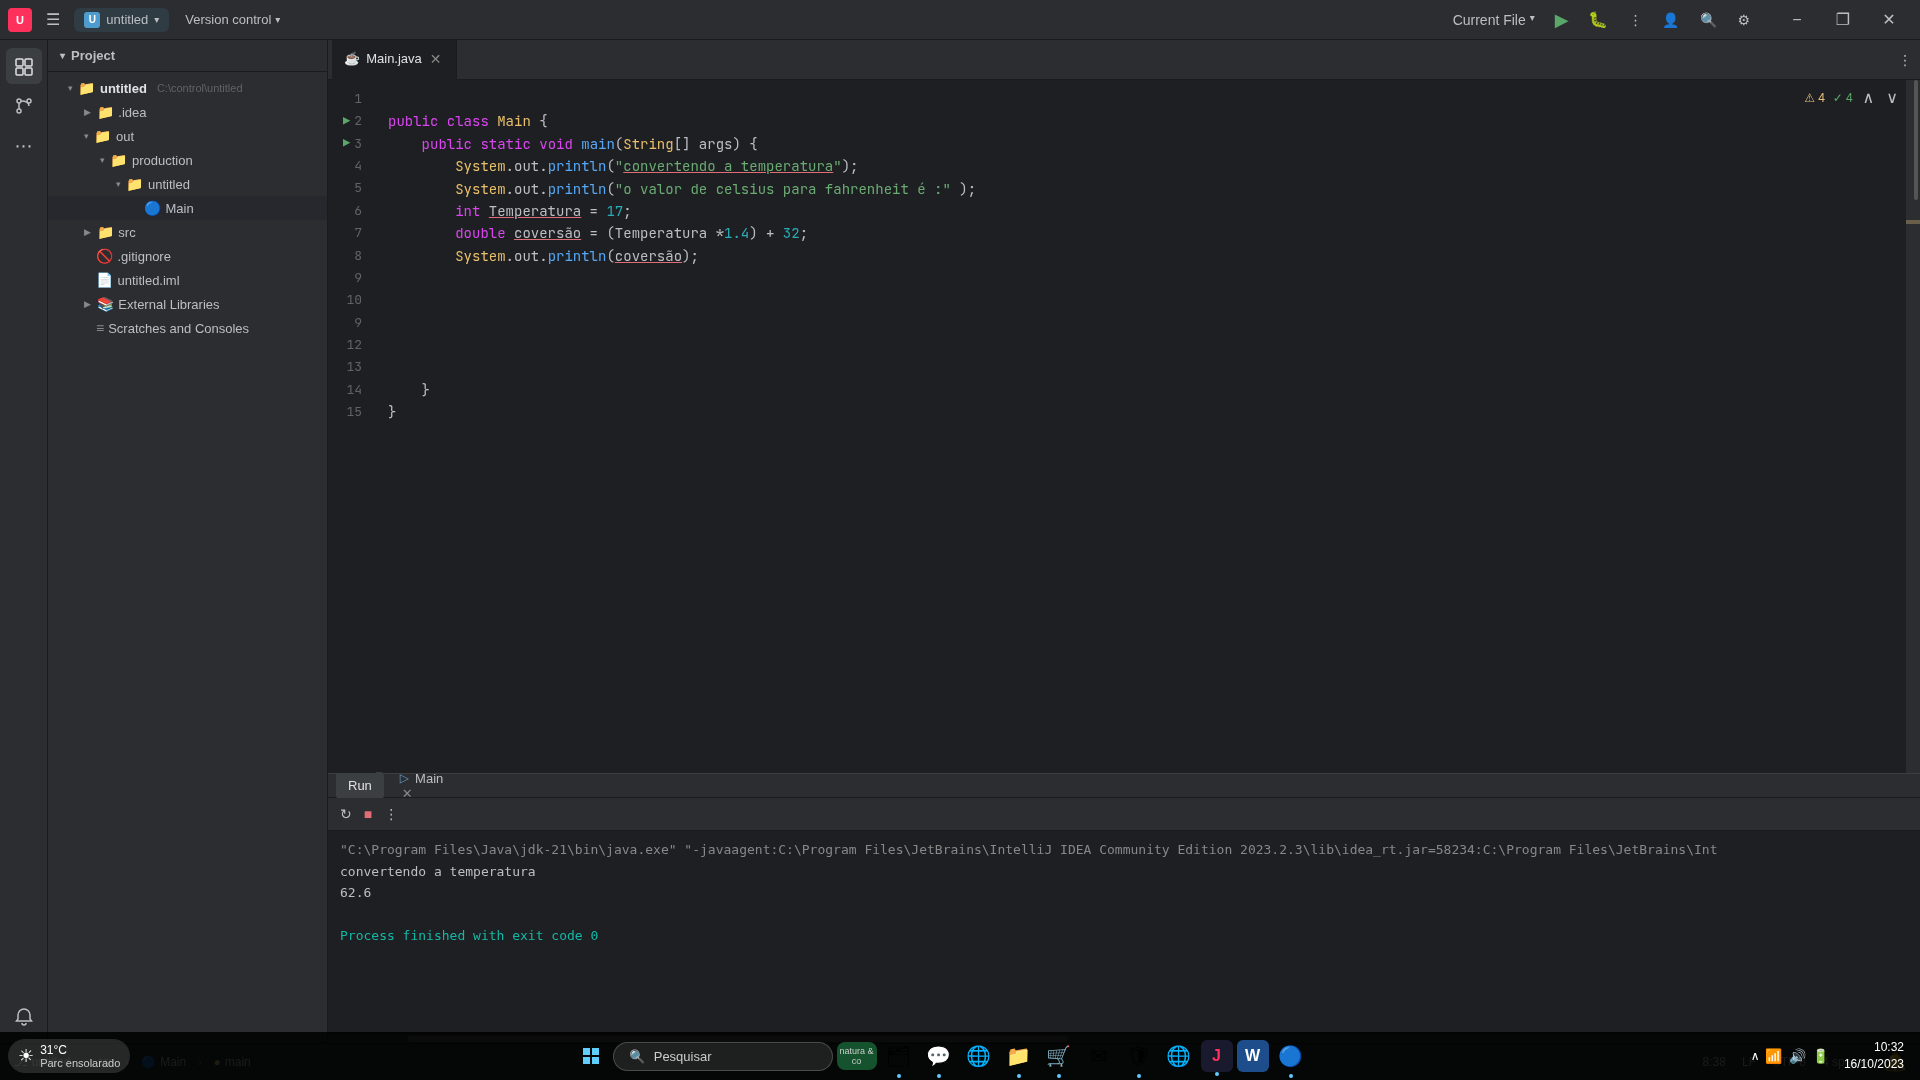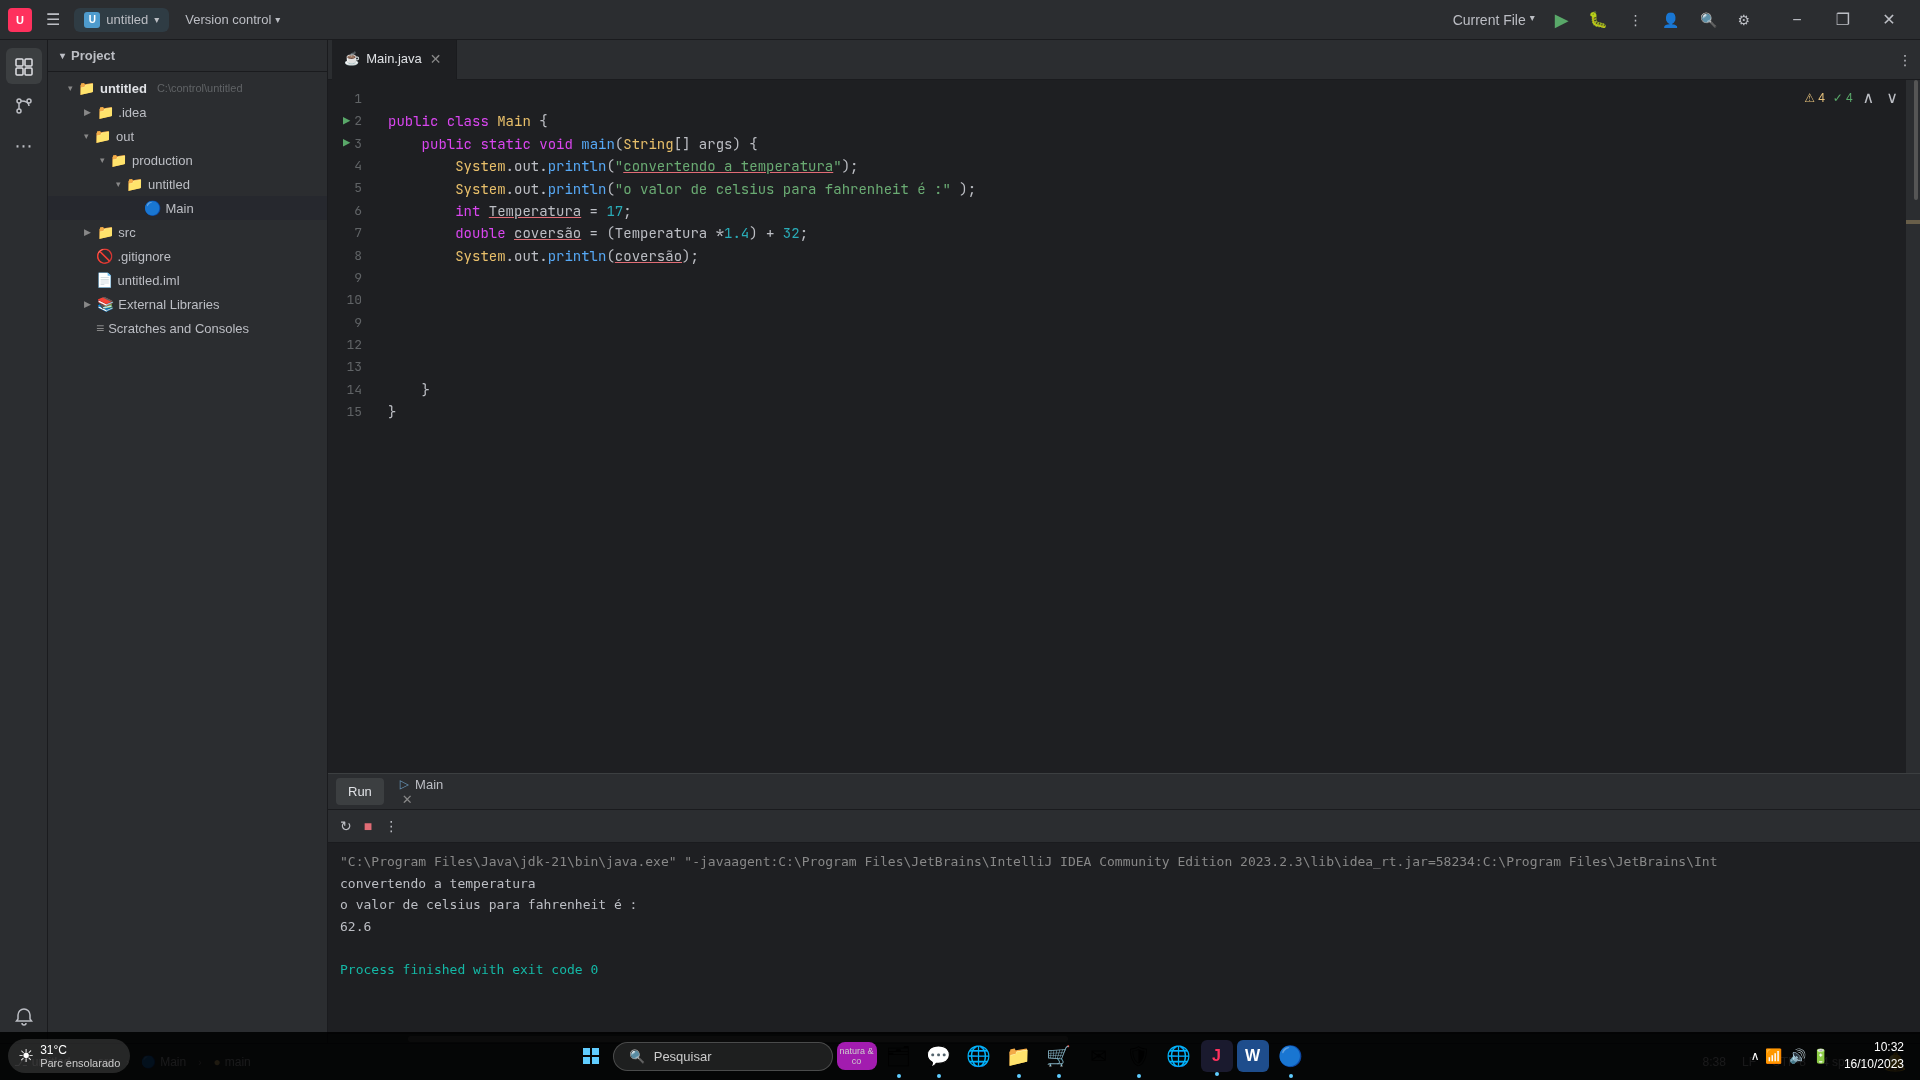--- a/index.html
+++ b/index.html
@@ -305,21 +305,21 @@
       height: 270px;
       background: #1e1f22;
       border-top: 1px solid #3c3f41;
       display: flex;
       flex-direction: column;
     }
     #bottom-tabs {
       display: flex;
       align-items: center;
       background: #2b2d30;
-      height: 36px;
+      height: 24px;
       padding: 0 8px;
       border-bottom: 1px solid #1a1b1e;
       gap: 4px;
     }
     .bottom-tab {
       padding: 6px 12px;
       cursor: pointer;
       font-size: 13px;
       color: #bcbec4;
       border-radius: 4px;
@@ -775,21 +775,20 @@
         </div>
       </div>
       <div id="bottom-toolbar">
         <button class="bottom-toolbar-btn">↻</button>
         <button class="bottom-toolbar-btn" style="color:#e06c75;">■</button>
         <button class="bottom-toolbar-btn">⋮</button>
       </div>
       <div id="console-output">
         <div class="console-line cmd">"C:\Program Files\Java\jdk-21\bin\java.exe" "-javaagent:C:\Program Files\JetBrains\IntelliJ IDEA Community Edition 2023.2.3\lib\idea_rt.jar=58234:C:\Program Files\JetBrains\Int</div>
         <div class="console-line output">convertendo a temperatura</div>
-        <div class="console-line output">o valor de celsius para fahrenheit é :</div>
         <div class="console-line output">62.6</div>
         <div class="console-line">&nbsp;</div>
         <div class="console-line success">Process finished with exit code 0</div>
       </div>
       <div id="horizontal-scrollbar">
         <div class="h-scroll-thumb"></div>
       </div>
     </div>
   </div>
 </div>
@@ -852,21 +851,21 @@
         <rect x="1" y="10" width="7" height="7" fill="#60cdff"></rect>
         <rect x="10" y="10" width="7" height="7" fill="#60cdff"></rect>
       </svg>
     </button>
 
     <div class="taskbar-search">
       <span>🔍</span>
       <span>Pesquisar</span>
     </div>
 
-    <button class="taskbar-app" style="background:#a21caf; border-radius:8px; width:40px; height:28px; font-size:10px; color:#aaa; border:none; cursor:pointer;">
+    <button class="taskbar-app" style="background:#14532d; border-radius:8px; width:40px; height:28px; font-size:10px; color:#aaa; border:none; cursor:pointer;">
       <span style="font-size:9px; color:#ccc;">natura &amp; co</span>
     </button>
     <button class="taskbar-app active" style="font-size:20px;">🗂</button>
     <button class="taskbar-app active" style="font-size:20px;">💬</button>
     <button class="taskbar-app" style="font-size:20px; color:#33c3f0;">🌐</button>
     <button class="taskbar-app active" style="font-size:20px;">📁</button>
     <button class="taskbar-app active" style="font-size:20px;">🛒</button>
     <button class="taskbar-app" style="font-size:20px;">✉</button>
     <button class="taskbar-app active" style="font-size:20px;">🛡</button>
     <button class="taskbar-app" style="font-size:20px;">🌐</button>

